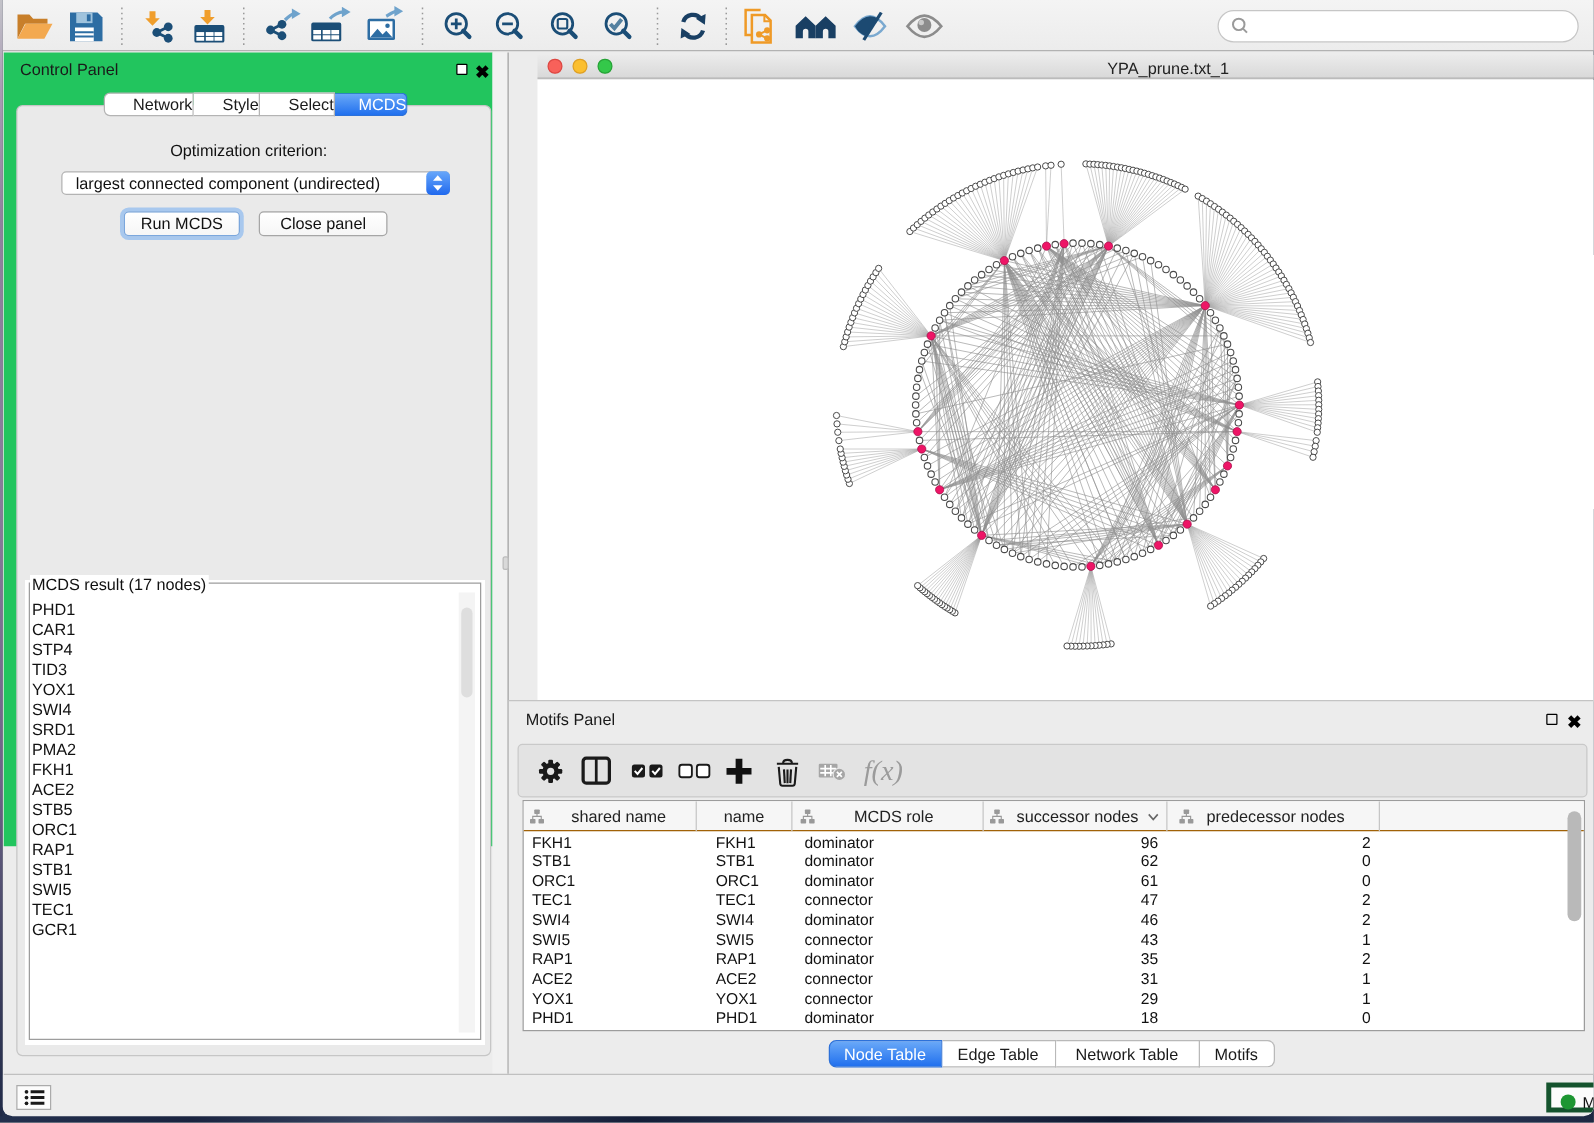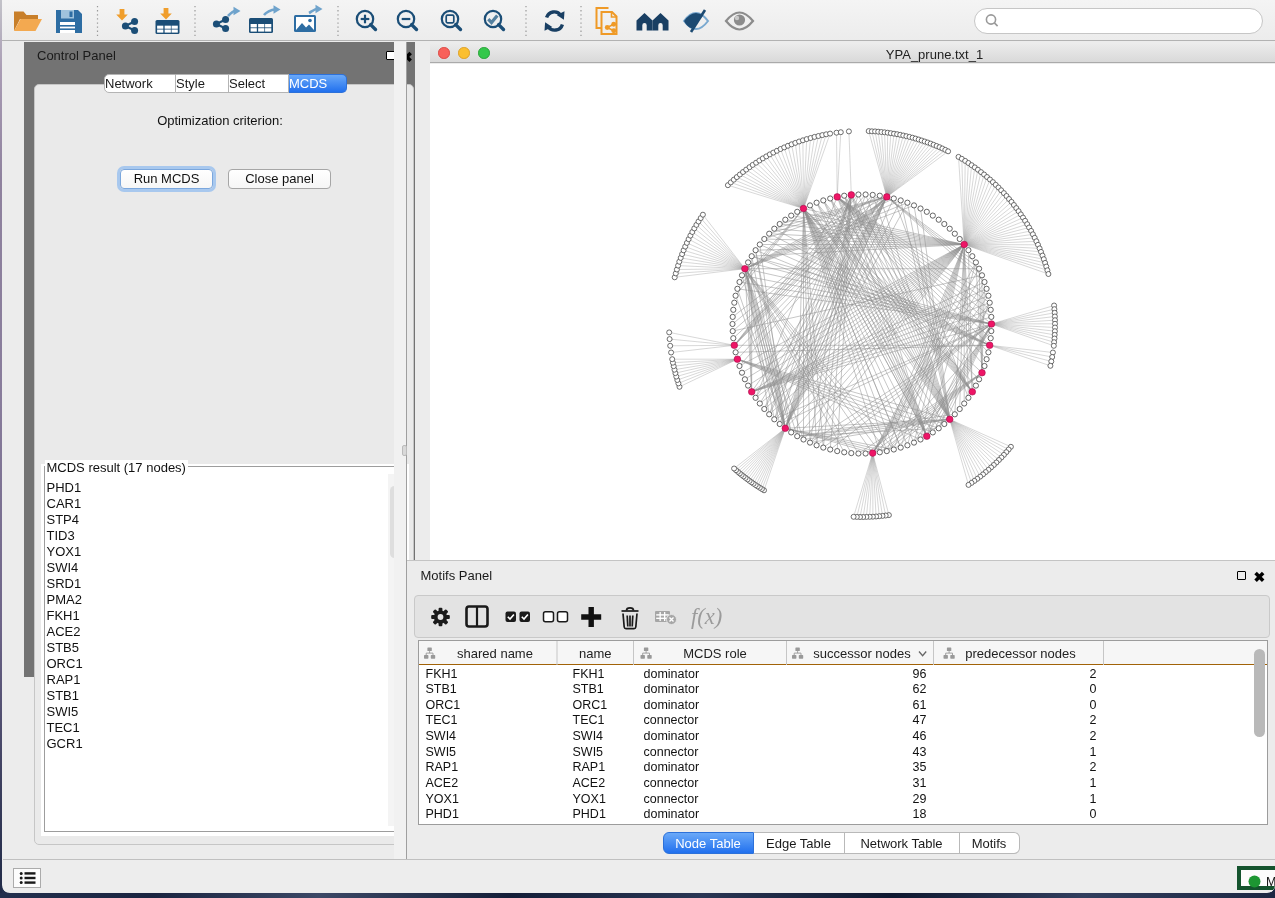--- a/index.html
+++ b/index.html
@@ -10,24 +10,24 @@
 
 #paper { position:absolute; left:0; top:860px; width:1275px; height:38px;
   background:linear-gradient(90deg,#23304e 0%,#1a2440 12%,#3c4866 25%,#141e38 40%,#2a3654 55%,#0f1830 70%,#323e5e 85%,#1c2742 100%); }
 #lstrip { position:absolute; left:0; top:0; width:1.6px; height:893px; z-index:5;
   background:linear-gradient(180deg,#c3c3c9 0%,#a99cb4 8%,#8f829e 20%,#887c9b 45%,#6d6488 70%,#3c3f5e 88%,#202a47 100%); }
 
 #toolbar { position:absolute; left:0; top:0; width:1273.5px; height:41px;
   background:linear-gradient(180deg,#f4f4f4,#ececec); border-bottom:1px solid #b2b2b2; }
 #search { position:absolute; left:972px; top:7.5px; width:289px; height:26px; background:#fff; border:1px solid #c6c6c6; border-radius:13px; }
 
-#lpanel { position:absolute; left:1.5px; top:42px; width:391px; height:635px; background:#737373;margin-left:21px; }
+#lpanel { position:absolute; left:1.5px; top:42px; width:391px; height:635px; background:#22c55e; }
 #cp-title { position:absolute; left:13px; top:6px; font-size:13px; color:#1a1a1a; }
 #tabs { position:absolute; left:80px; top:32px; height:19px; display:flex; font-size:13px; }
-.tab { background:#fff; border:1px solid #b4b4b4; border-left:none; color:#1a1a1a; text-align:left; line-height:18px; }
+.tab { background:#fff; border:1px solid #b4b4b4; border-left:none; color:#1a1a1a; text-align:right; line-height:18px; }
 .tab.first { border-left:1px solid #b4b4b4; border-radius:5px 0 0 5px; }
 .tab.last { border-radius:0 5px 5px 0; }
 .tab.sel { background:linear-gradient(180deg,#6aa9f8,#2170ee); border-color:#2d71d9; color:#fff; }
 #tabpanel { position:absolute; left:10px; top:42px; width:380px; height:761px; border:1px solid #c6c6c6; border-radius:5px; background:#eaeaea; }
 #optlabel { position:absolute; left:0; top:71px; width:392px; text-align:center; font-size:13px; color:#111; }
 #combo { position:absolute; left:45.5px; top:94.5px; width:311px; height:19.5px; background:#fff; border:1px solid #b3b3b3; border-radius:4px; font-size:13px; color:#111; line-height:18px; padding-left:11px; }
 #combocap { position:absolute; right:-1px; top:-1px; width:18.5px; height:19.5px; border-radius:4px; background:linear-gradient(180deg,#67a7fa,#2069ee); }
 .btn { position:absolute; background:linear-gradient(180deg,#ffffff,#f6f6f6); border:1px solid #a6a6a6; border-radius:4px; font-size:13px; color:#111; text-align:center; }
 #runbtn { left:96px; top:127px; width:93px; height:19.5px; line-height:18px; box-shadow:0 0 0 3px #a8c8ee; border-color:#7ba7dd; }
 #closebtn { left:204px; top:127px; width:103px; height:19.5px; line-height:18px; }
@@ -208,20 +208,26 @@
     <div id="cpfloat" class="abs" style="left:361.5px;top:8.5px;width:9px;height:9px;border:1.5px solid #000;border-radius:1px;background:#fff"></div>
     <div class="abs" style="left:377px;top:6.5px;font-size:14px;font-weight:bold;color:#000">✖</div>
     <div id="tabpanel"></div>
     <div id="tabs">
       <div class="tab first" style="width:72px">Network</div>
       <div class="tab" style="width:53px">Style</div>
       <div class="tab" style="width:60px">Select</div>
       <div class="tab sel last" style="width:58px">MCDS</div>
     </div>
     <div id="optlabel">Optimization criterion:</div>
+    <div id="combo">largest connected component (undirected)<div id="combocap">
+          <svg width="18" height="19" style="position:absolute;left:0;top:0">
+            <path d="M9.2 3.2 L13 7.6 H5.4 Z" fill="#fff"></path>
+            <path d="M9.2 15.6 L13 11.2 H5.4 Z" fill="#fff"></path>
+          </svg>
+        </div></div>
     <div id="runbtn" class="btn">Run MCDS</div>
     <div id="closebtn" class="btn">Close panel</div>
     <div id="mcdsbox">
       <div id="mcdsfs">
           <span id="mcdsleg">MCDS result (17 nodes)</span>
         <div id="mcdsitems">PHD1<br>CAR1<br>STP4<br>TID3<br>YOX1<br>SWI4<br>SRD1<br>PMA2<br>FKH1<br>ACE2<br>STB5<br>ORC1<br>RAP1<br>STB1<br>SWI5<br>TEC1<br>GCR1</div>
         <div id="mcdssb">
             <div id="mcdssbt"></div>
           </div>
       </div>

